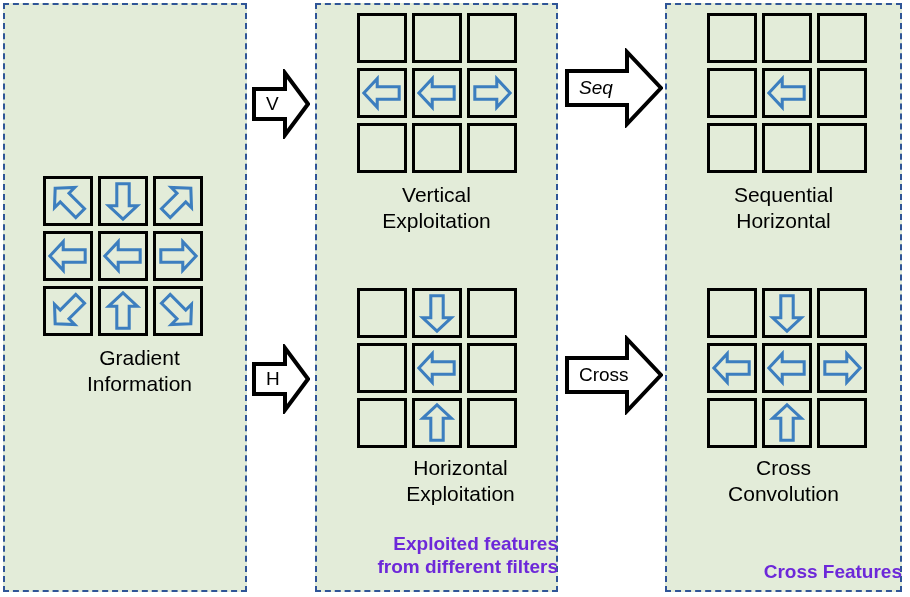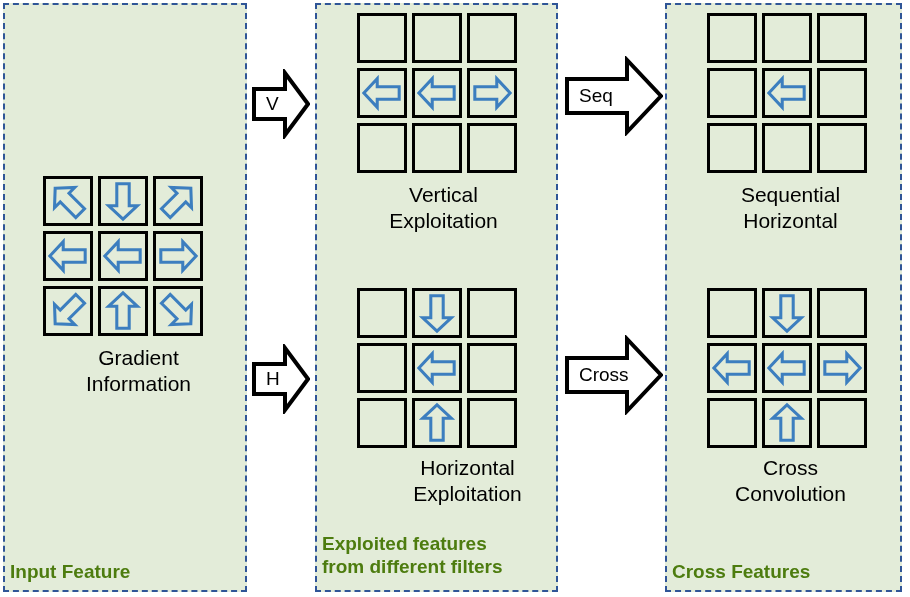--- a/index.html
+++ b/index.html
@@ -55,37 +55,35 @@
   #grid-cross     { left: 707px; top: 288px; }
 
   
   .caption {
     position: absolute;
     text-align: center;
     color: #000000;
     font-size: 21px;
     line-height: 1.22;
     white-space: pre-line;
-    padding-left: 7px;
-  }
-  #cap-gradient   { left: 8px;   top: 345px; width: 247px; }
+  }
+  #cap-gradient   { left: 16px;   top: 345px; width: 247px; }
   #cap-vertical   { left: 315px; top: 182px; width: 243px; }
   #cap-horizontal { left: 315px; top: 455px; width: 291px; }
   #cap-sequential { left: 665px; top: 182px; width: 237px; }
   #cap-cross      { left: 665px; top: 455px; width: 237px; }
 
   .footer-caption {
     position: absolute;
-    text-align: left;
-    color: #4d7c0f;
+    text-align: right;
+    color: #6d28d9;
     font-size: 19px;
     line-height: 1.22;
     font-weight: bold;
     white-space: pre-line;
-    padding-left: 7px;
   }
   #foot-input  { left: 3px;   top: 560px; width: 244px; }
   #foot-mid    { left: 315px; top: 532px; width: 243px; }
   #foot-output { left: 665px; top: 560px; width: 237px; }
 
   
   .block-arrow {
     position: absolute;
   }
   .block-arrow .ba-label {
@@ -97,21 +95,21 @@
     align-items: center;
     justify-content: flex-start;
     padding-left: 14px;
     box-sizing: border-box;
     font-size: 19px;
     color: #000000;
     pointer-events: none;
   }
   #arrow-v     { left: 252px; top: 69px;  width: 58px;  height: 70px; }
   #arrow-h     { left: 252px; top: 344px; width: 58px;  height: 70px; }
-  #arrow-seq   { left: 565px; top: 56px;  width: 98px;  height: 80px; }
+  #arrow-seq   { left: 565px; top: 48px;  width: 98px;  height: 80px; font-style: italic; }
   #arrow-cross { left: 565px; top: 335px; width: 98px;  height: 80px; }
 </style>
 </head>
 <body>
 
 <div id="canvas">
 
   <div class="panel" id="panel-input"></div>
 
   <div class="grid" id="grid-gradient">
@@ -176,21 +174,20 @@
           <g transform="rotate(225 22 22)">
             <polygon points="3,22 17,7 17,15.5 40,15.5 40,28.5 17,28.5 17,37" fill="none" stroke="#3c7ebf" stroke-width="3.2" stroke-linejoin="miter"></polygon>
           </g>
         </svg>
       </div>
     </div>
 
   <div class="caption" id="cap-gradient">Gradient
 Information</div>
 
-  <div class="footer-caption" id="foot-input">Input Feature</div>
 
   <div class="block-arrow" id="arrow-v">
     <svg width="58" height="70" viewBox="0 0 58 70">
       <polygon points="2,20 33,20 33,4 56,35 33,66 33,50 2,50" fill="#ffffff" stroke="#000000" stroke-width="4" stroke-linejoin="miter"></polygon>
     </svg>
     <span class="ba-label">V</span>
   </div>
 
   <div class="block-arrow" id="arrow-h">
     <svg width="58" height="70" viewBox="0 0 58 70">

